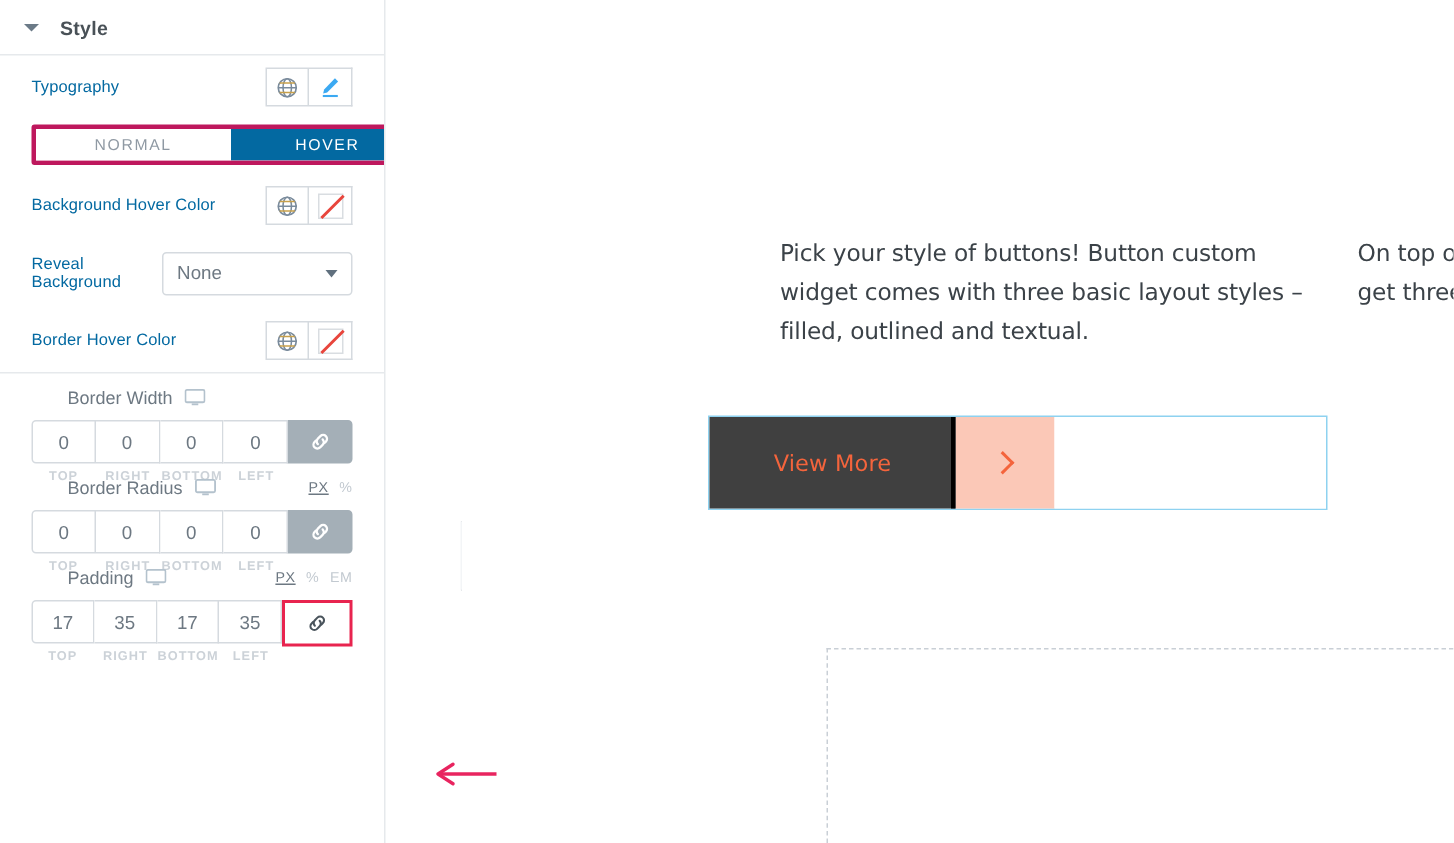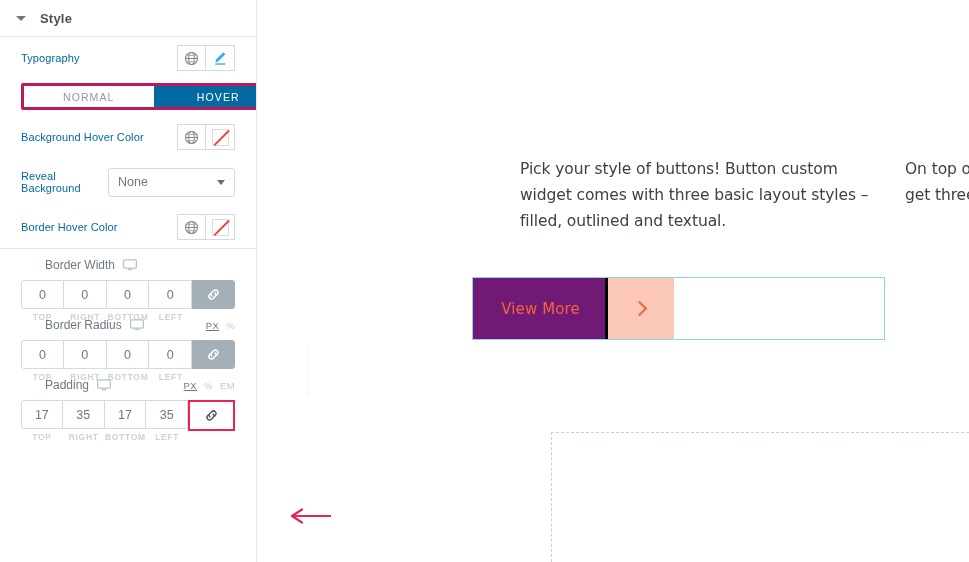--- a/index.html
+++ b/index.html
@@ -290,22 +290,22 @@
     left: 164px;
     top: 277px;
     width: 413px;
     height: 63px;
     border: 1px solid #8ed2f0;
     box-sizing: border-box;
     display: flex;
     align-items: stretch;
   }
   #btn-main {
-    width: 135px;
-    background: #701a75;
+    width: 164px;
+    background: #404040;
     display: flex;
     align-items: center;
     justify-content: center;
     position: relative;
   }
   #btn-main:after {
     content: "";
     position: absolute;
     right: 0; top: 0;
     width: 3px; height: 100%;

